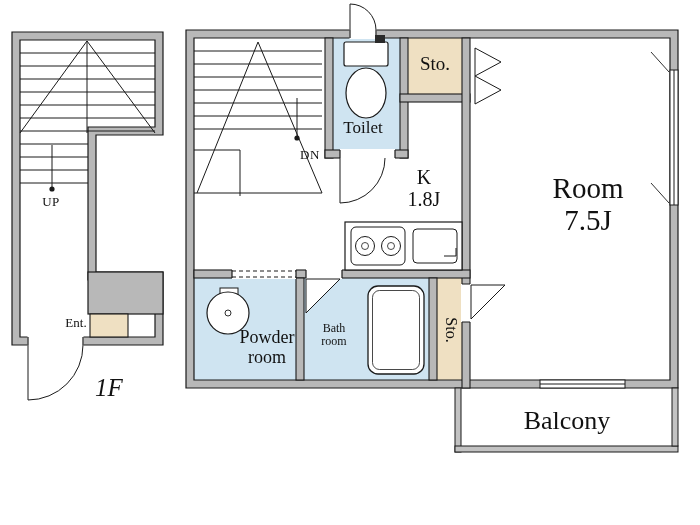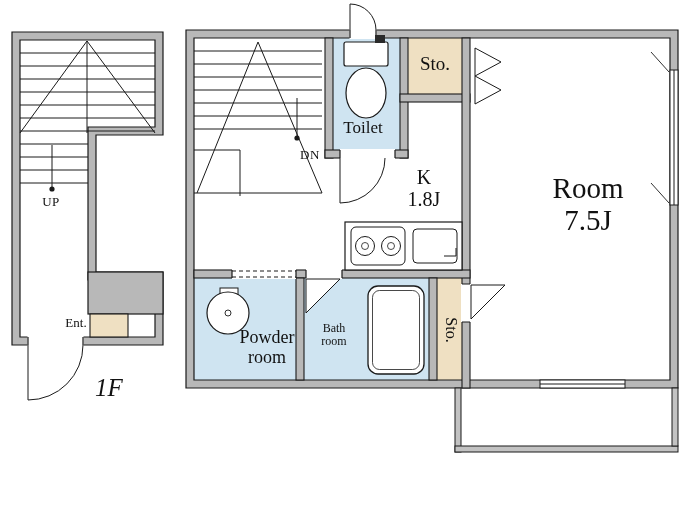--- a/index.html
+++ b/index.html
@@ -179,19 +179,20 @@
   <div class="label lb-toilet">Toilet</div>
   <div class="label lb-kitchen">K
 1.8J</div>
   <div class="label lb-room">Room
 7.5J</div>
   <div class="label lb-powder">Powder
 room</div>
   <div class="label lb-bath">Bath
 room</div>
   <div class="label lb-sto-side">Sto.</div>
+  <div class="label lb-balcony">Balcony</div>
   <div class="label lb-dn">DN</div>
   <div class="label lb-up">UP</div>
   <div class="label lb-ent">Ent.</div>
   <div class="label lb-f1">1F</div>
   <div class="label lb-f2">2F</div>
 
 </div>
 
 </body></html>

